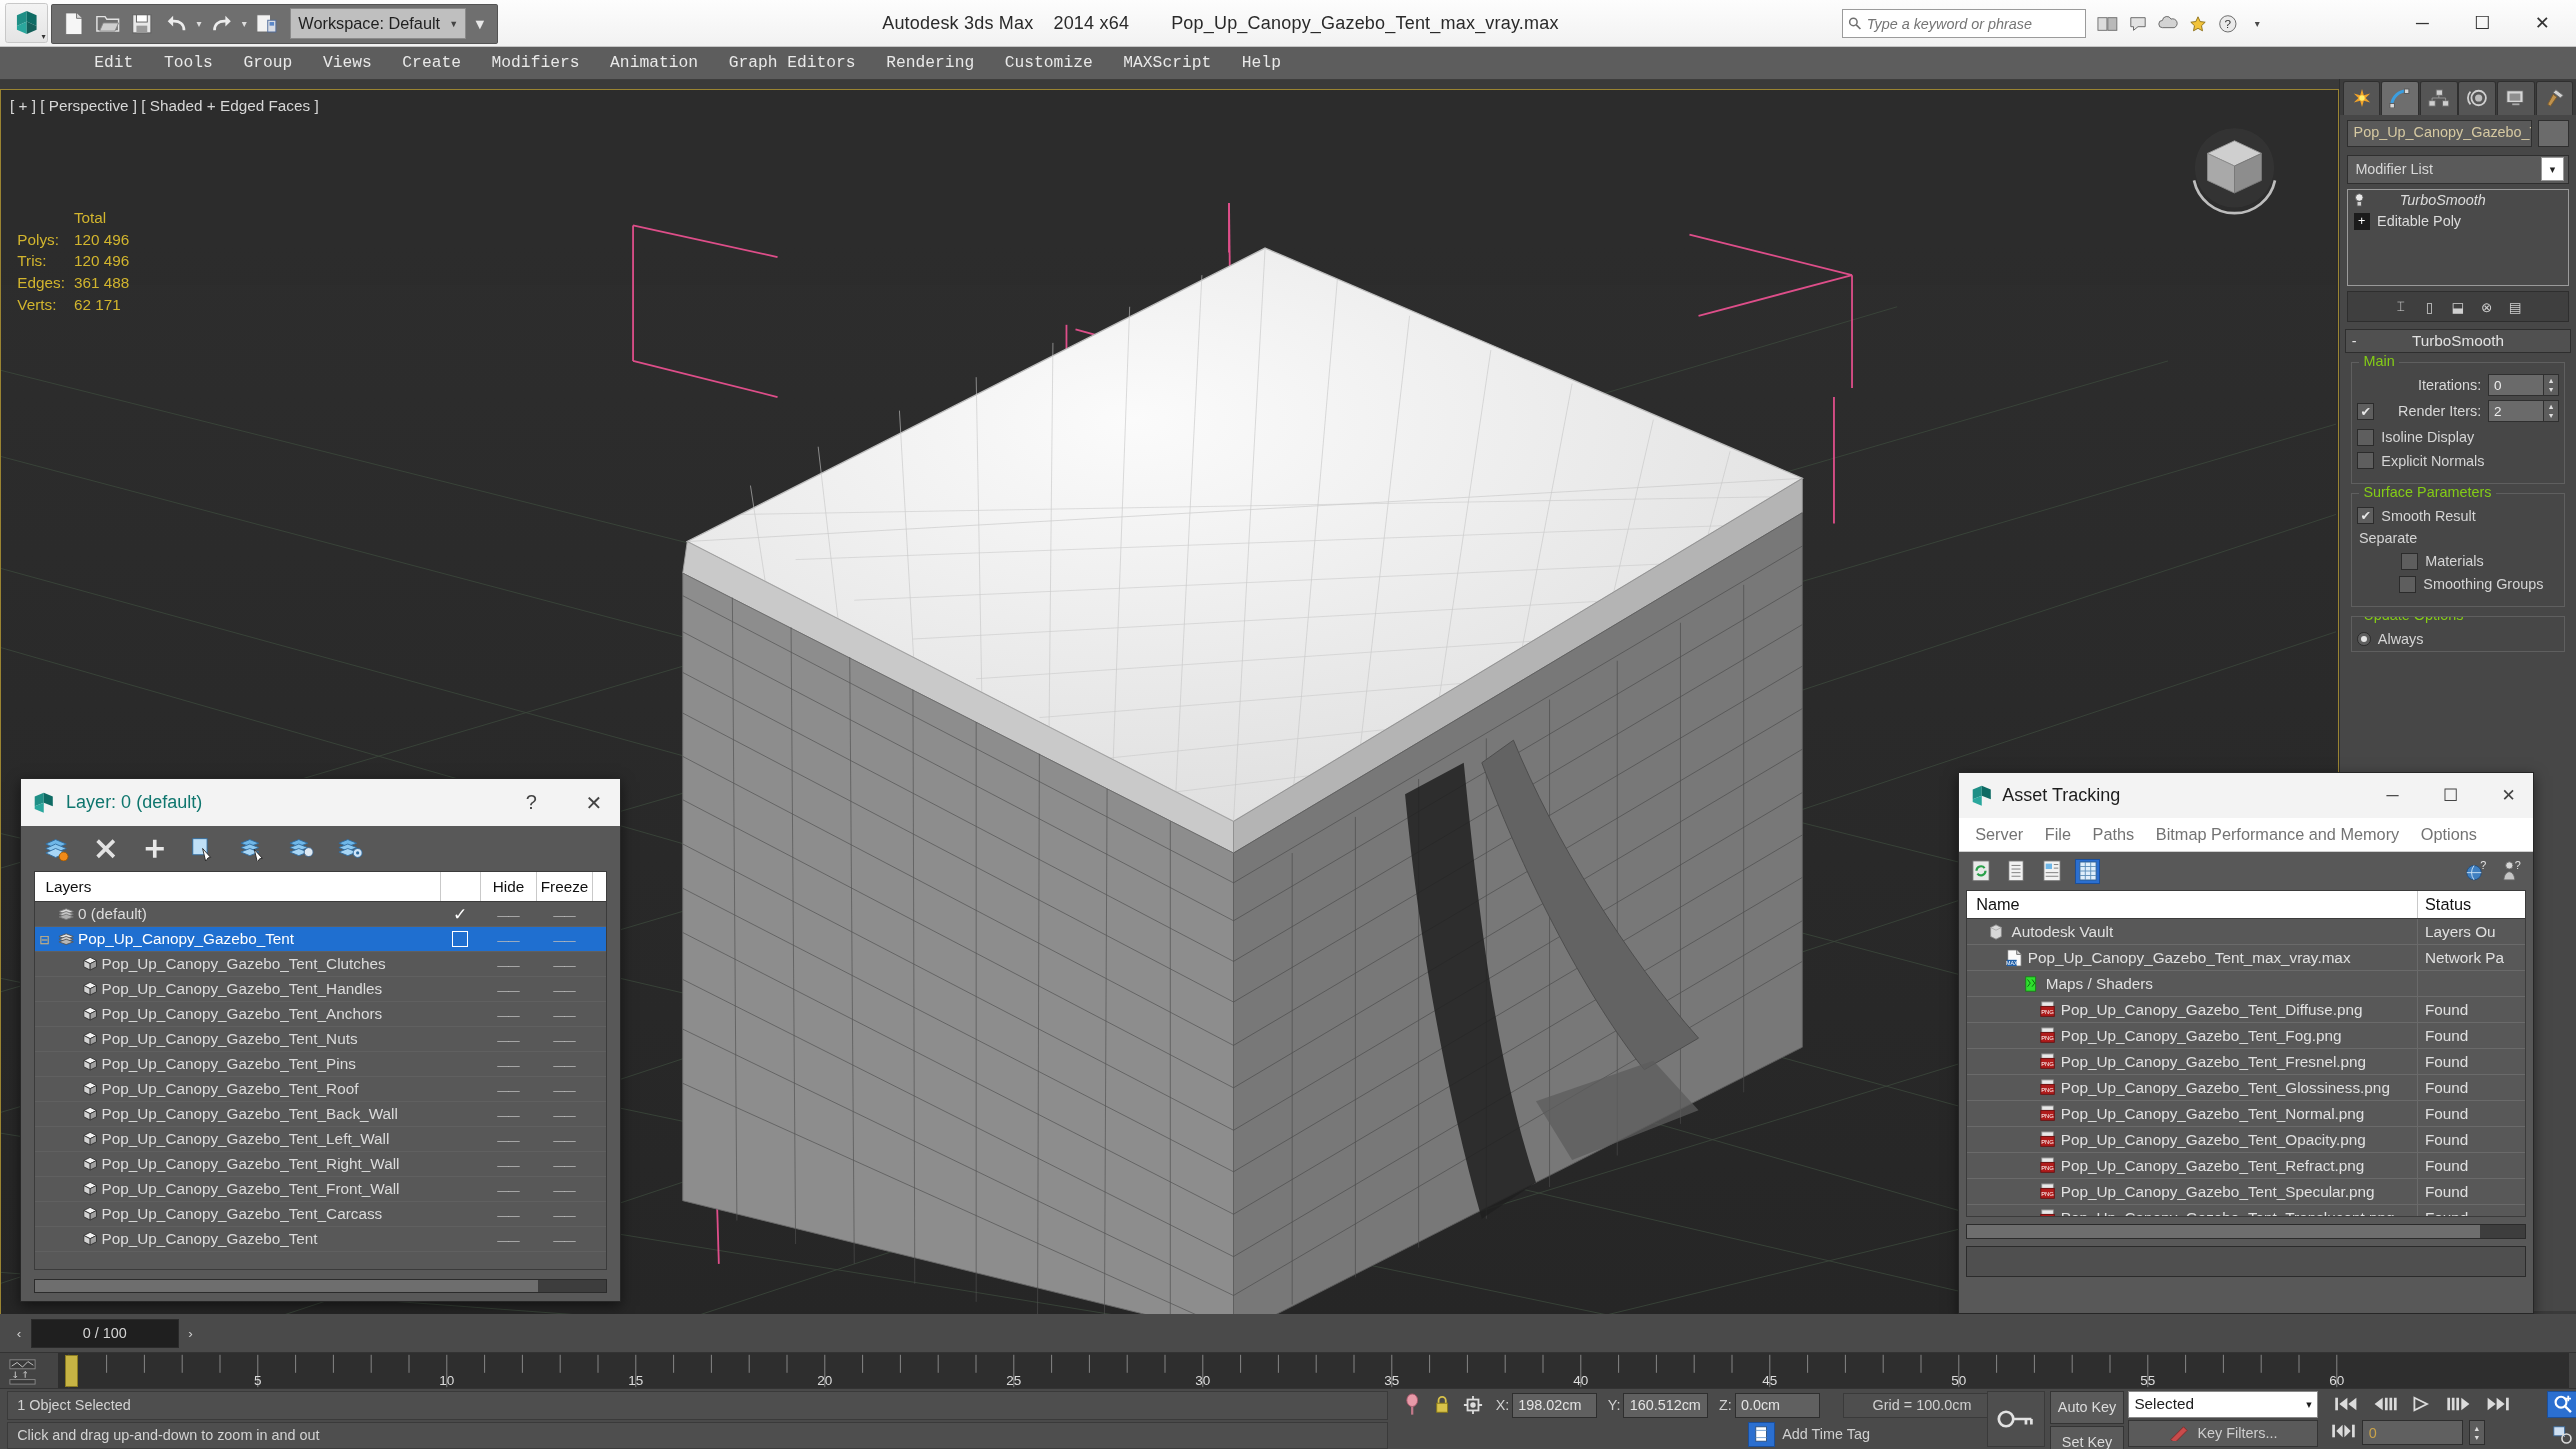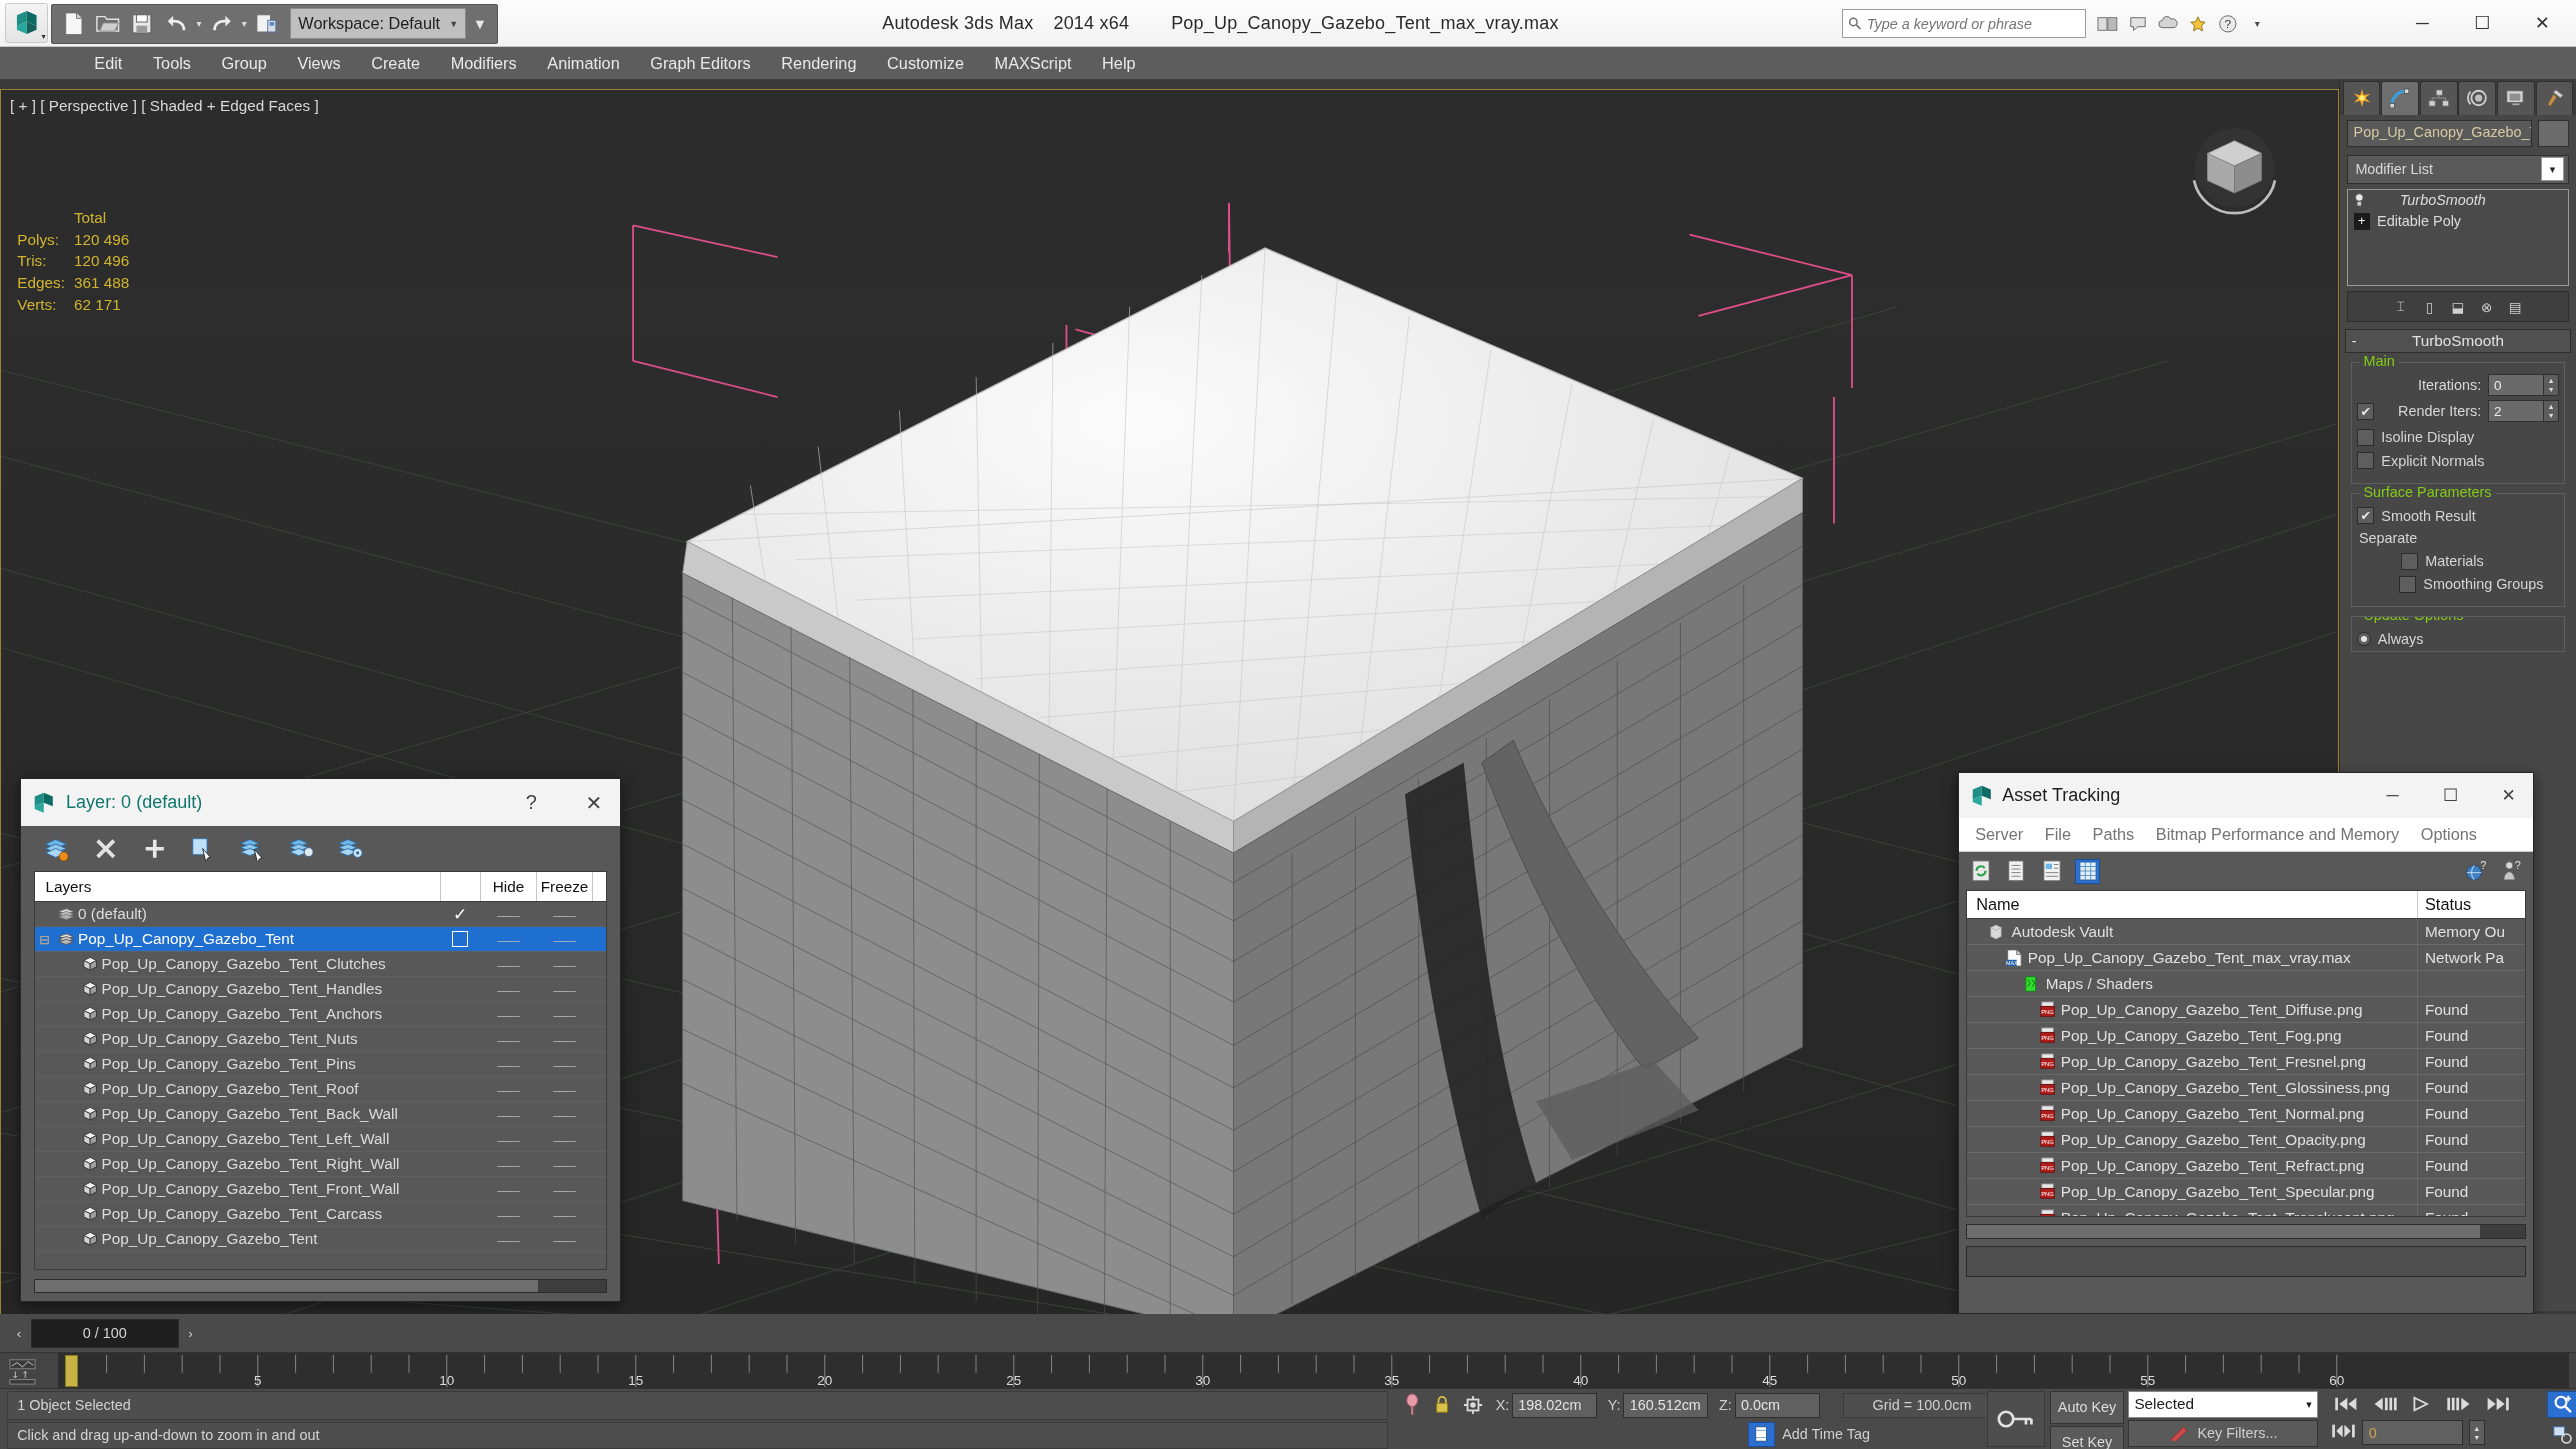--- a/index.html
+++ b/index.html
@@ -35,21 +35,21 @@
     display:flex; align-items:center; padding:0 5.4px; gap:5.4px; }
   .searchbox input { border:0; outline:0; font-size:14.4px; color:#8a8a8a; font-style:italic;
     width:100%; font-family:"Liberation Sans",sans-serif; background:transparent;}
   .topicons { display:flex; align-items:center; gap:6.3px; margin-left:10.8px; }
   .topicons .ti { width:23.5px; height:23.5px; display:flex; align-items:center; justify-content:center;
     font-size:15.3px; color:#4a4a4a; }
 
   
   .menubar { position:absolute; left:0; top:47px; width:2576px; height:32.5px;
     background:#5d5d5d; border-bottom:0.9px solid #3e3e3e; display:flex; align-items:center;
-    padding-left:79px; }
+    padding-left:79px;font-family:Liberation Mono, monospace; }
   .menuitem { padding:0 15.3px; height:32.5px; line-height:32.5px; font-size:16.3px; color:#e9e9e9; }
 
   
   .viewport { position:absolute; left:0; top:79px; width:2339px; height:1232px;
     background:#2b2b2b; border:1.8px solid #9a8432; overflow:hidden;margin-top:10px; }
   .vp-label { position:absolute; left:9px; top:7.2px; font-size:15.3px; color:#d7d7d7; }
   .stats { position:absolute; left:16.3px; top:117px; font-size:15.3px; color:#d2b52e; line-height:21.7px;}
   .stats table { border-collapse:collapse; }
   .stats td { padding:0 9px 0 0; font-size:15.3px; color:#d2b52e; }
   .stats td.lbl { text-align:left; }
@@ -1080,21 +1080,21 @@
 
   <div class="ad-list">
     <div class="arow">
       <div class="nm" style="padding-left:20px;">
         <svg width="18" height="18" viewBox="0 0 20 20" style="margin-right:6.3px;">
           <path d="M4 5 L10 2 L16 5 L16 15 L10 18 L4 15 Z" fill="#d8d8d8" stroke="#888"></path>
           <path d="M4 5 L10 8 L16 5" fill="none" stroke="#aaa"></path>
         </svg>
         <span>Autodesk Vault</span>
       </div>
-      <div class="st">Memory Ou</div>
+      <div class="st">Layers Ou</div>
     </div>
 
     <div class="arow">
       <div class="nm" style="padding-left:38px;">
         <svg width="18" height="18" viewBox="0 0 20 20" style="margin-right:4.5px;font-size:17px">
           <path d="M3 1h10l5 5v13H3z" fill="#fafafa" stroke="#666"></path>
             <path d="M13 1v5h5" fill="#d8d8d8" stroke="#666"></path>
           <rect x="2" y="12" width="11" height="7" fill="#1f5fa8"></rect>
           <text x="7.5" y="18" font-size="6" fill="#fff" text-anchor="middle" font-family="Liberation Sans">MAX</text>
         </svg>

